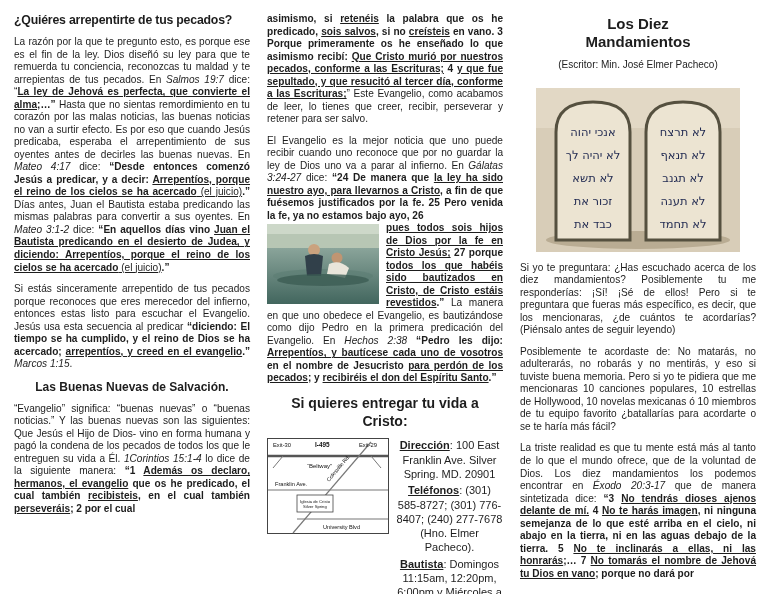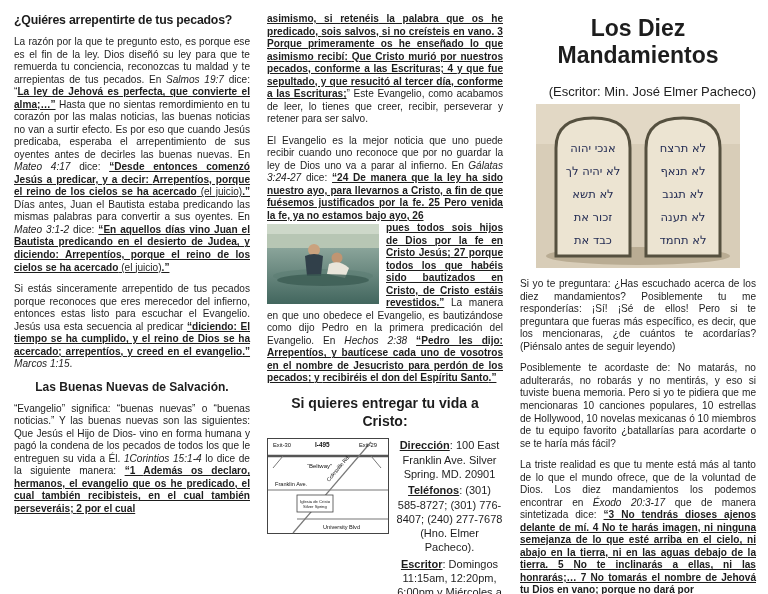--- a/index.html
+++ b/index.html
@@ -5,42 +5,42 @@
   * { box-sizing: border-box; }
   html,body { margin:0; padding:0; }
   body {
     width:768px; height:594px; overflow:hidden;
     background:#ffffff; color:#1d1d1d;
     font-family:"Liberation Sans", sans-serif;
   }
   .page { display:flex; gap:17px; padding:13px 14px 8px 14px; height:582px; }
   .col { width:236px; flex:0 0 236px; font-size:10.1px; line-height:1.24; text-align:justify; }
   .para { margin:0 0 9px 0; }
-  .b { font-weight:bold;text-decoration:underline; }
+  .b { font-weight:bold; }
   .u { text-decoration:underline; }
   .i { font-style:italic; }
 
   
   .left-heading { font-weight:bold; font-size:12.3px; letter-spacing:-0.2px; margin:0 0 8px 0; text-align:left; white-space:nowrap; }
   .subheading { font-weight:bold; font-size:12px; text-align:center; margin:2px 0 8px 0; }
 
   
   .baptism-photo { float:left; width:112px; height:80px; margin:2px 7px 2px 0; display:block; }
   .baptism-photo svg { display:block; }
   .cta { text-align:center; font-weight:bold; font-size:14px; line-height:1.3; margin:4px 0 8px 0; }
   .loc-row { display:flex; gap:7px; align-items:flex-start; margin-top:2px; }
   .map-box { width:122px; flex:0 0 122px; }
   .contact { flex:1; font-size:11px; line-height:1.3; text-align:center; }
   .contact > div { margin-bottom:2px; }
   .website { text-align:center; font-size:8.5px; margin-top:5px; }
   .map-label { font-family:"Liberation Sans", sans-serif; fill:#111; }
 
   
-  .doc-title { font-weight:bold; font-size:23px; line-height:1.18; text-align:center; margin:2px 0 15px 0; }
-  .byline { font-size:13px; text-align:right; margin-bottom:4px; color:#222; }
+  .doc-title { font-weight:bold; font-size:15px; line-height:1.18; text-align:center; margin:2px 0 9px 0; }
+  .byline { font-size:10px; text-align:center; margin-bottom:16px; color:#222; }
   .tablets { width:204px; margin:2px auto 10px auto; }
   .tablets svg { display:block; }
   .hebrew { font-family:"DejaVu Sans", sans-serif; fill:#1f2850; }
 </style>
 </head>
 <body>
 
 <div class="page">
 
   <div class="col">
@@ -97,21 +97,21 @@
           <text class="map-label" x="8" y="48" font-size="5.6">Franklin Ave.</text>
           <text class="map-label" x="33" y="64.5" font-size="4.2">Iglesia de Cristo</text>
           <text class="map-label" x="36" y="70" font-size="4.2">Silver Spring</text>
           <text class="map-label" x="62" y="44" font-size="5.4" transform="rotate(-50 62 44)">Colesville Rd.</text>
           <text class="map-label" x="56" y="91" font-size="5.6">University Blvd</text>
         </svg>
       </div>
       <div class="contact">
         <div><span class="b u">Dirección</span><span>: 100 East Franklin Ave. Silver Spring. MD. 20901</span></div>
         <div><span class="b u">Teléfonos</span><span>: (301) 585-8727; (301) 776-8407; (240) 277-7678 (Hno. Elmer Pacheco).</span></div>
-        <div><span class="b u">Escritor</span><span>: Domingos 11:15am, 12:20pm, 6:00pm y Miércoles a las 7:30pm.</span></div>
+        <div><span class="b u">Bautista</span><span>: Domingos 11:15am, 12:20pm, 6:00pm y Miércoles a las 7:30pm.</span></div>
       </div>
     </div>
     <div class="website">
       <span><span class="b u">Website</span><span>: </span><span class="u">www.iglesiadecristosilverspring.org</span></span>
     </div>
   </div>
 
   <div class="col">
     <div class="doc-title">
       <div>Los Diez</div>

